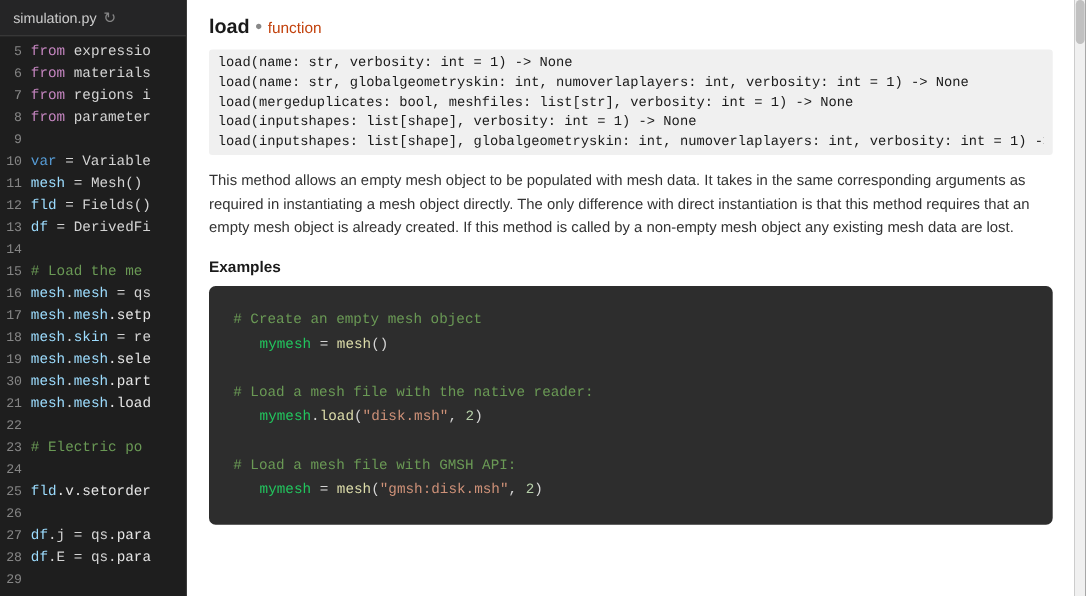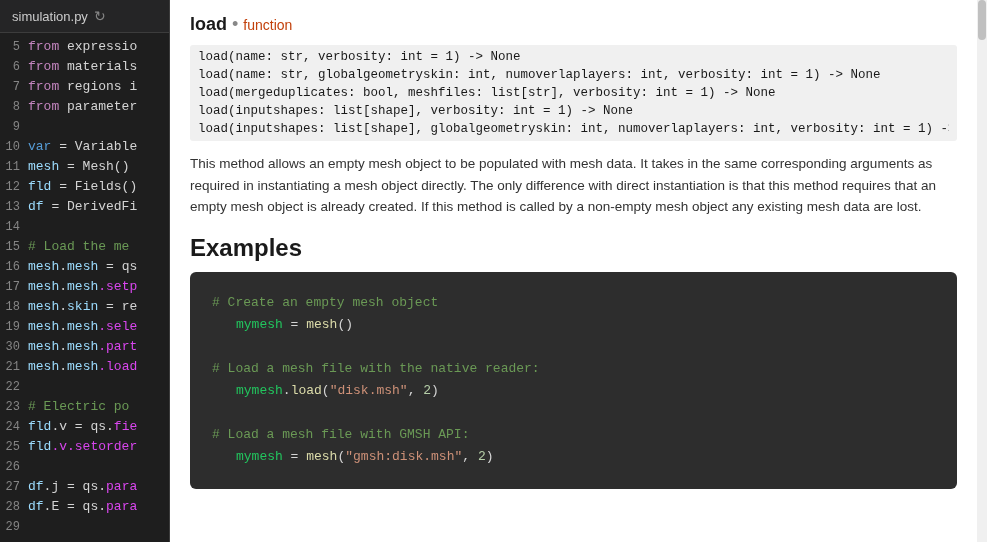--- a/index.html
+++ b/index.html
@@ -59,21 +59,21 @@
     .line-content {
       color: #d4d4d4;
       white-space: pre;
       overflow: hidden;
       font-size: 13px;
     }
 
     .kw-from { color: #c586c0; }
     .kw-var { color: #569cd6; }
     .kw-comment { color: #6a9955; }
-    .kw-method { color: #d946ef; }
+    .kw-method { color: #e5e5e5; }
     .kw-prop { color: #9cdcfe; }
 
     
     .right-panel {
       flex: 1;
       background: #ffffff;
       color: #333333;
       overflow-y: auto;
       overflow-x: hidden;
     }
@@ -104,21 +104,21 @@
 
     .doc-description {
       margin: 0 20px 16px 20px;
       font-size: 13.5px;
       line-height: 1.6;
       color: #333;
     }
 
     .section-title {
       margin: 0 20px 10px 20px;
-      font-size: 24px;
+      font-size: 14px;
       font-weight: 600;
       color: #1a1a1a;
     }
 
     .code-example {
       margin: 0 20px 20px 20px;
       background: #2d2d2d;
       border-radius: 6px;
       padding: 20px 22px;
       font-family: 'Courier New', Courier, monospace;
@@ -242,21 +242,20 @@
       <div class="code-line">
         <span class="line-num">22</span>
         <span class="line-content"></span>
       </div>
       <div class="code-line">
         <span class="line-num">23</span>
         <span class="line-content"><span class="kw-comment"># Electric po</span></span>
       </div>
       <div class="code-line">
         <span class="line-num">24</span>
-        <span class="line-content"><span class="kw-prop">fld</span><span>.v = qs.</span><span class="kw-method">fie</span></span>
       </div>
       <div class="code-line">
         <span class="line-num">25</span>
         <span class="line-content"><span class="kw-prop">fld</span><span class="kw-method">.v.setorder</span></span>
       </div>
       <div class="code-line">
         <span class="line-num">26</span>
         <span class="line-content"></span>
       </div>
       <div class="code-line">

